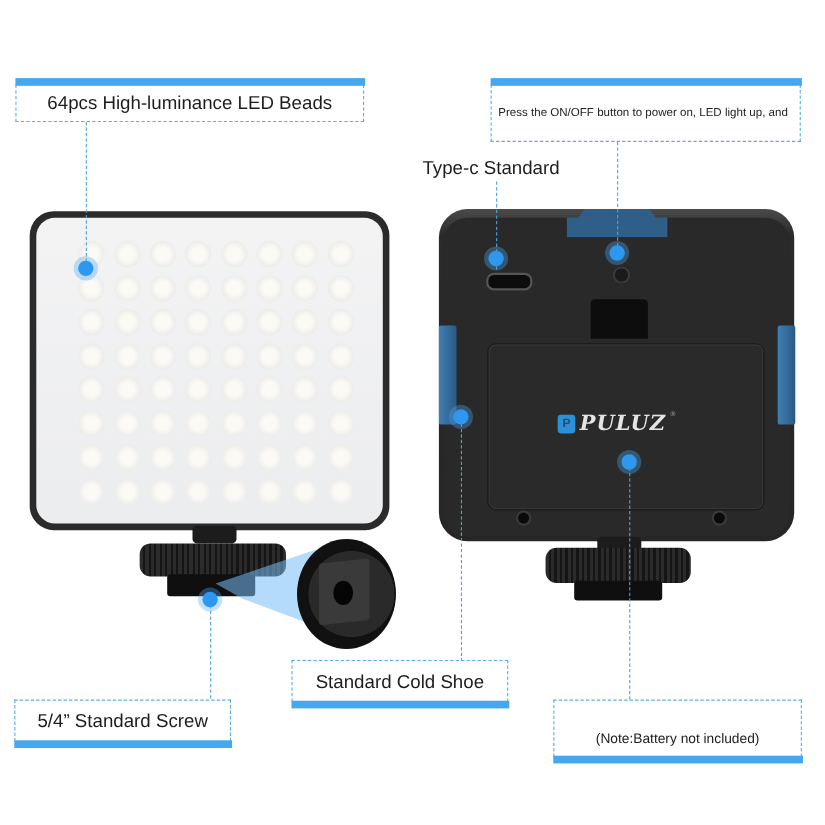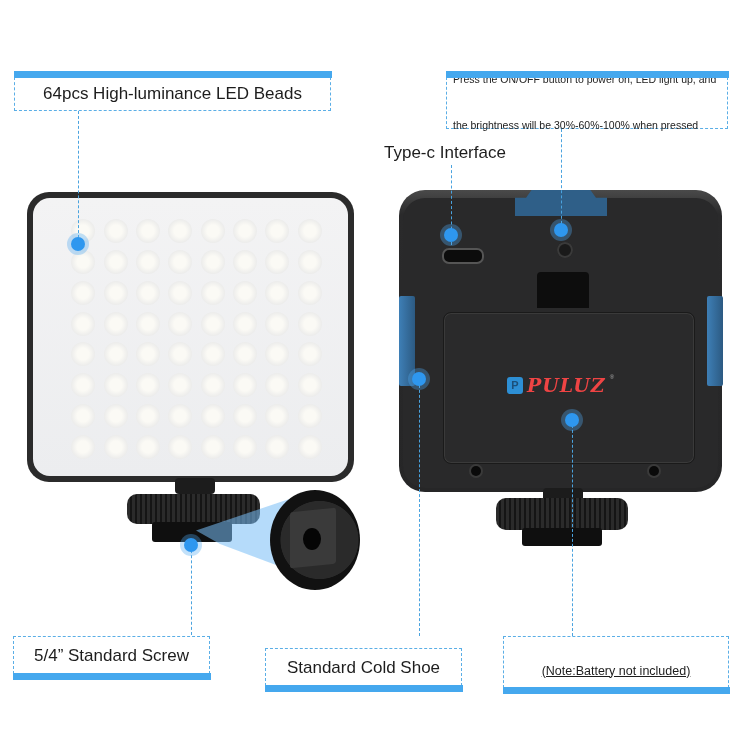--- a/index.html
+++ b/index.html
@@ -6,21 +6,21 @@
   body { width:750px; height:750px; position:relative; overflow:hidden; font-family:"Liberation Sans", sans-serif; color:#1a1a1a; }
   .abs { position:absolute; }
 
   
   .callout { position:absolute; box-sizing:border-box; border:1.5px dashed #5aaee6; background:#fff; display:flex; align-items:center; justify-content:center; flex-direction:column; text-align:center; }
   .callout.bar-top { border-top:none; }
   .callout.bar-top::before { content:""; position:absolute; left:-1.5px; right:-1.5px; top:-6px; height:7px; background:#45a8ee; }
   .callout.bar-bottom { border-bottom:none; }
   .callout.bar-bottom::after { content:""; position:absolute; left:-1.5px; right:-1.5px; bottom:-6px; height:7px; background:#45a8ee; }
   .callout .t { font-size:17px; color:#1d1d1d; white-space:nowrap; }
-  .callout .s { font-size:12.5px; color:#1d1d1d; white-space:nowrap; margin-top:16px;text-decoration:underline; }
+  .callout .s { font-size:12.5px; color:#1d1d1d; white-space:nowrap; margin-top:16px; }
   .callout .small { font-size:10.5px; line-height:13.5px; text-align:left; color:#222; white-space:nowrap; }
 
   .vline { position:absolute; width:0; border-left:1.5px dashed #4aa3df; }
 
   .dot { position:absolute; width:14px; height:14px; margin-left:-7px; margin-top:-7px; border-radius:50%; background:#2e97ef; box-shadow:0 0 0 4px rgba(80,170,240,0.35); }
 
   
   .panel { left:27px; top:192px; width:327px; height:290px; border-radius:22px; background:#2b2b2b; }
   .panel-face { position:absolute; left:6px; top:6px; right:6px; bottom:6px; border-radius:17px; background:linear-gradient(180deg,#f3f3f4,#ecedef); display:grid; grid-template-columns:repeat(8,1fr); grid-template-rows:repeat(8,1fr); padding:18px 22px 14px 34px; box-sizing:border-box; gap:0; }
   .bead { width:24px; height:24px; border-radius:50%; background:radial-gradient(circle,#fbfaf5 35%,#ececeb 70%,rgba(230,230,230,0) 100%); justify-self:center; align-self:center; }
@@ -40,21 +40,21 @@
   .back-inner { position:absolute; left:4px; top:8px; right:4px; bottom:4px; border-radius:22px; background:#29292a; }
   .shoe-top { position:absolute; left:116px; top:0; width:92px; height:26px; background:#2f5f88; clip-path:polygon(0 30%,12% 30%,18% 0,82% 0,88% 30%,100% 30%,100% 100%,0 100%); }
   .side-clip { position:absolute; width:16px; height:90px; background:linear-gradient(90deg,#3e7fb6,#2c5a82); border-radius:2px; }
   .usb { position:absolute; left:39px; top:50px; width:38px; height:12px; border-radius:7px; border:2px solid #555; background:#0c0c0c; }
   .btn-hole { position:absolute; left:154px; top:44px; width:16px; height:16px; border-radius:50%; background:#1a1a1a; box-shadow:inset 0 0 0 2px #3a3a3a; }
   .hinge { position:absolute; left:134px; top:74px; width:52px; height:36px; background:#0d0d0d; border-radius:4px 4px 0 0; }
   .battery-door { position:absolute; left:40px; top:114px; width:250px; height:150px; border-radius:8px; background:#2a2a2b; border:1.5px solid #1a1a1a; box-shadow:inset 0 0 0 1px #3a3a3a; }
   .screw { position:absolute; width:10px; height:10px; border-radius:50%; background:#0a0a0a; box-shadow:0 0 0 2px #3a3a3a; }
   .logo { position:absolute; left:104px; top:176px; display:flex; align-items:center; gap:4px; }
   .logo-mark { width:16px; height:17px; background:#2d8fd5; border-radius:3px; color:#1b4f7a; font-size:11px; font-weight:bold; text-align:center; line-height:17px; }
-  .logo-text { color:#ef4444; font-family:"DejaVu Serif", serif; font-weight:bold; font-style:italic; font-size:19px; letter-spacing:1px; }
+  .logo-text { color:#e5e5e5; font-family:"DejaVu Serif", serif; font-weight:bold; font-style:italic; font-size:19px; letter-spacing:1px; }
   .logo-reg { color:#aaa; font-size:6px; align-self:flex-start; }
 
   .type-c-label { position:absolute; left:384px; top:143px; font-size:17px; color:#1d1d1d; white-space:nowrap; }
 </style>
 </head>
 <body>
 
 <div class="abs panel">
   <div class="panel-face" id="bead-grid">
       <div class="bead"></div>
@@ -170,28 +170,27 @@
 <div class="dot" style="left:419px;top:379px;"></div>
 <div class="dot" style="left:572px;top:420px;"></div>
 <div class="dot" style="left:191px;top:545px;"></div>
 
 <div class="callout bar-top" style="left:14px;top:77px;width:317px;height:34px;">
   <span class="t">64pcs High-luminance LED Beads</span>
 </div>
 
 <div class="callout bar-top" style="left:446px;top:77px;width:282px;height:52px;align-items:flex-start;padding-left:6px;gap:32px;">
   <span class="small">Press the ON/OFF button to power on, LED light up, and</span>
-  <span class="small">the brightness will be 30%-60%-100% when pressed</span>
 </div>
 
-<span class="type-c-label">Type-c Interface</span>
+<span class="type-c-label">Type-c Standard</span>
 
 <div class="callout bar-bottom" style="left:13px;top:636px;width:197px;height:38px;">
   <span class="t">5/4” Standard Screw</span>
 </div>
 
-<div class="callout bar-bottom" style="left:265px;top:648px;width:197px;height:38px;">
+<div class="callout bar-bottom" style="left:265px;top:600px;width:197px;height:38px;">
   <span class="t">Standard Cold Shoe</span>
 </div>
 
 <div class="callout bar-bottom" style="left:503px;top:636px;width:226px;height:52px;">
   <span class="s">(Note:Battery not included)</span>
 </div>
 
 </body></html>

